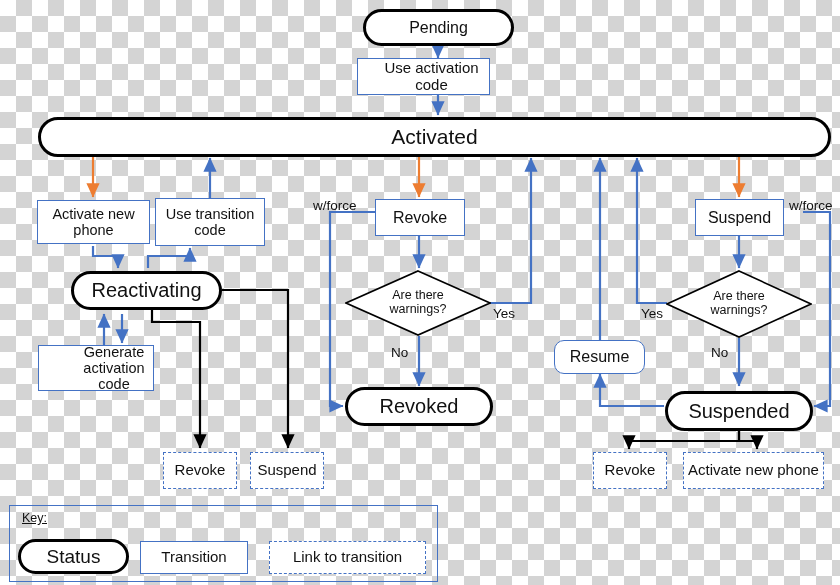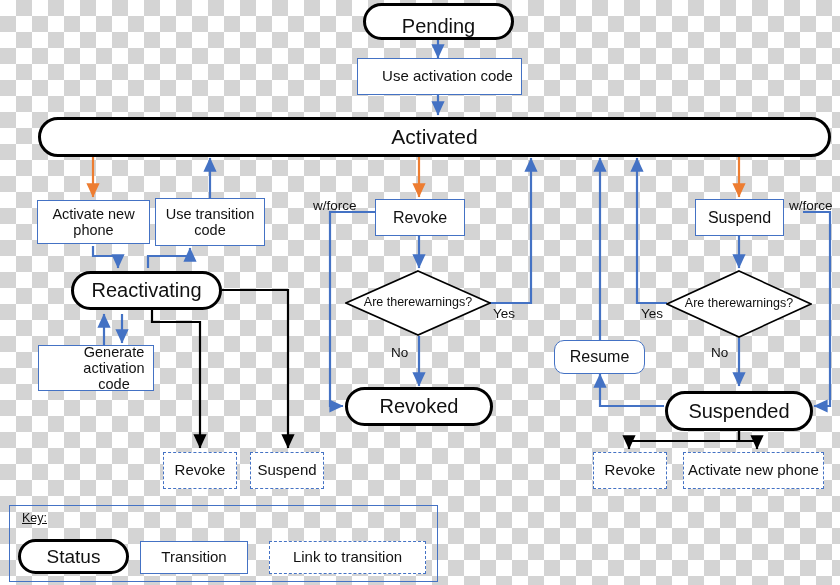--- a/index.html
+++ b/index.html
@@ -26,21 +26,21 @@
 
   
   .transition{border:1.4px solid #4472c4;background:#ffffff;}
 
   
   .linkbox{border:1.6px dashed #4472c4;background:#ffffff;}
 
   
   .diamond{position:absolute;background:transparent;}
   .diamond .dlabel{position:absolute;left:0;top:0;width:100%;height:100%;
-        display:flex;align-items:center;justify-content:center;
+        display:flex;flex-direction:column;align-items:center;justify-content:center;
         text-align:center;color:#111111;line-height:1.1;}
 
   .edgelabel{position:absolute;color:#111111;background:transparent;white-space:nowrap;}
 
   .keybox{position:absolute;border:1.4px solid #4472c4;background:transparent;}
   .keylabel{position:absolute;color:#111111;}
 </style>
 </head>
 <body>
 
@@ -103,25 +103,25 @@
       <path d="M664,406 L600,406 L600,374" stroke="#4472c4" stroke-width="2.2" marker-end="url(#ab)"></path>
 
       <path d="M600,340 L600,158" stroke="#4472c4" stroke-width="2.2" marker-end="url(#ab)"></path>
 
       <path d="M739,427 L739,441 L629,441 L629,449" stroke="#000000" stroke-width="2.2" marker-end="url(#ak)"></path>
 
       <path d="M739,427 L739,441 L757,441 L757,449" stroke="#000000" stroke-width="2.2" marker-end="url(#ak)"></path>
     </g>
   </svg>
 
-  <div class="node status" style="left:363px;top:3px;width:151px;height:37px;font-size:20px;align-items:flex-end;">
+  <div class="node status" style="left:363px;top:9px;width:151px;height:37px;font-size:16px;">
     <span>Pending</span>
   </div>
 
-  <div class="node transition" style="left:357px;top:58px;width:165px;height:37px;font-size:15px;padding-left:16px;">
+  <div class="node transition" style="left:357px;top:58px;width:133px;height:37px;font-size:15px;padding-left:16px;">
     <span>Use activation code</span>
   </div>
 
   <div class="node status" style="left:38px;top:117px;width:793px;height:40px;font-size:21px;">
     <span>Activated</span>
   </div>
 
   <div class="node transition" style="left:37px;top:200px;width:113px;height:44px;font-size:14.5px;flex-direction:column;">
     <span>Activate new</span>
     <span>phone</span>

